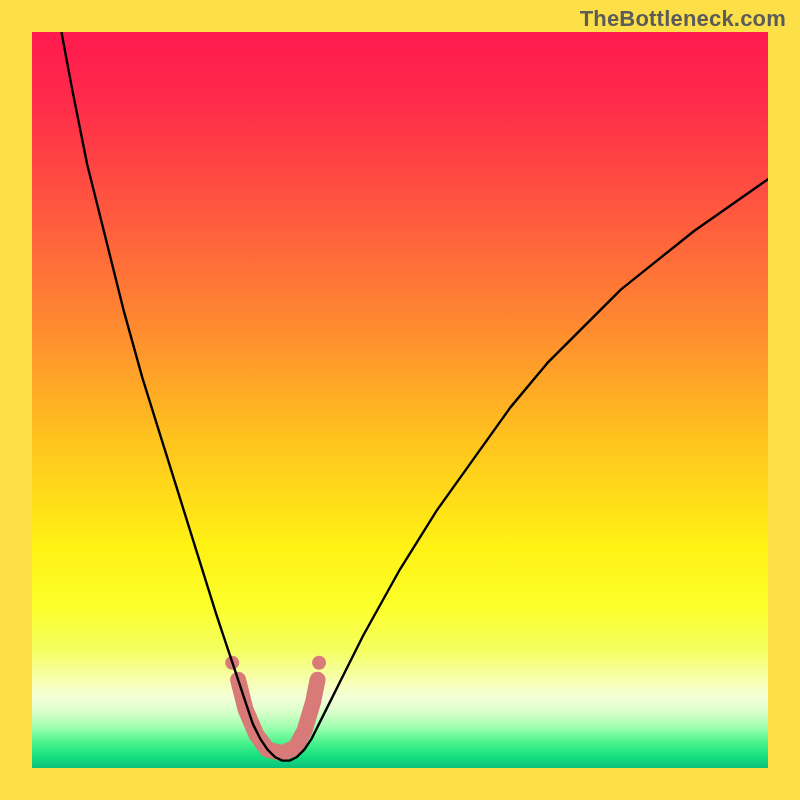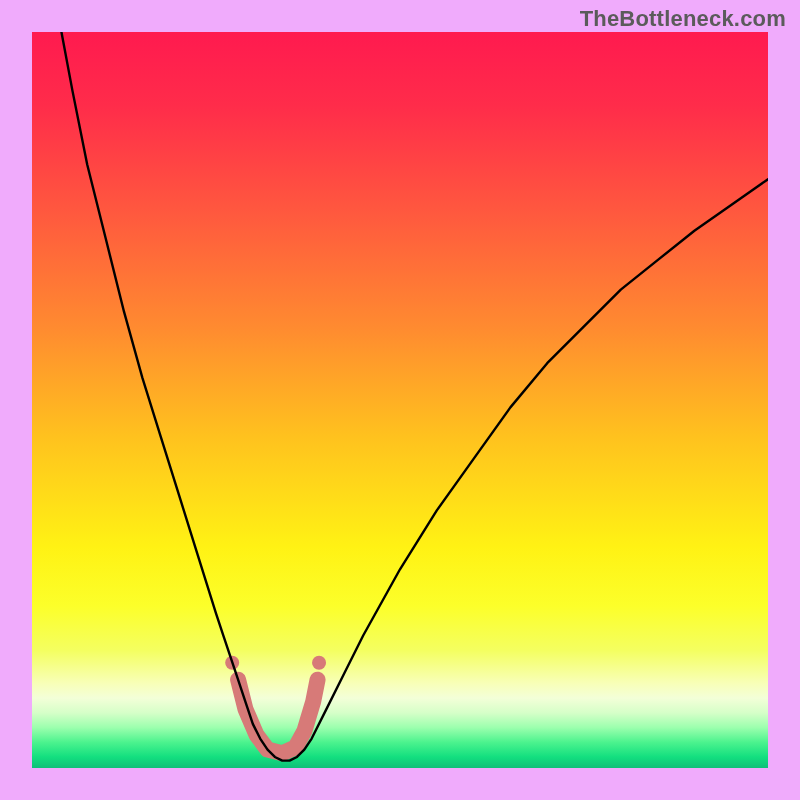--- a/index.html
+++ b/index.html
@@ -9,21 +9,21 @@
     height: 800px;
     background: #000;
     overflow: hidden;
   }
   .frame {
     position: absolute;
     left: 0;
     top: 0;
     width: 800px;
     height: 800px;
-    background: #f0abfc;
+    background: #fde047;
   }
   .plot {
     position: absolute;
     left: 32px;
     top: 32px;
     width: 736px;
     height: 736px;
     overflow: hidden;
   }
   .gradient {

